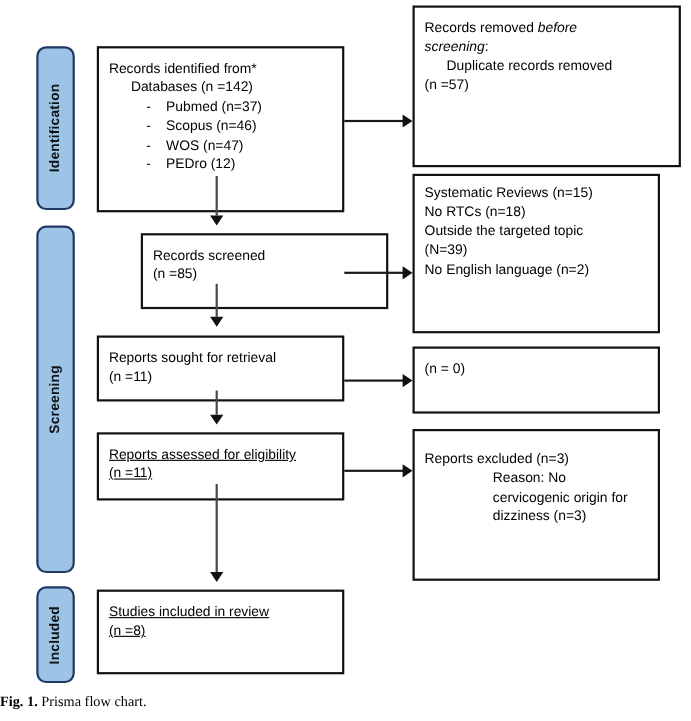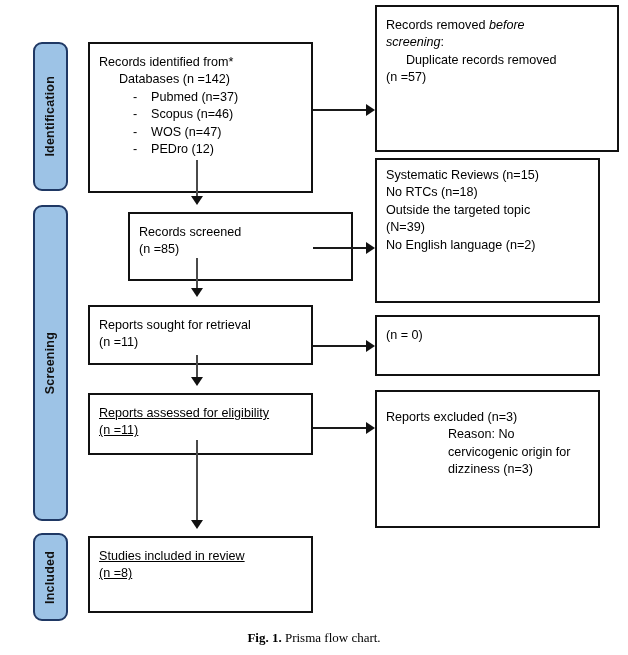--- a/index.html
+++ b/index.html
@@ -93,21 +93,20 @@
     border-bottom: 6px solid transparent;
     border-left: 9px solid #111111;
   }
 
   
   #caption {
     position: absolute;
     left: 0;
     top: 630px;
     width: 628px;
-    text-align: center;
     font-family: "Liberation Serif", serif;
     font-size: 13px;
     color: #000000;
   }
   #caption .fig-num {
     font-weight: bold;
   }
 </style>
 </head>
 <body>

